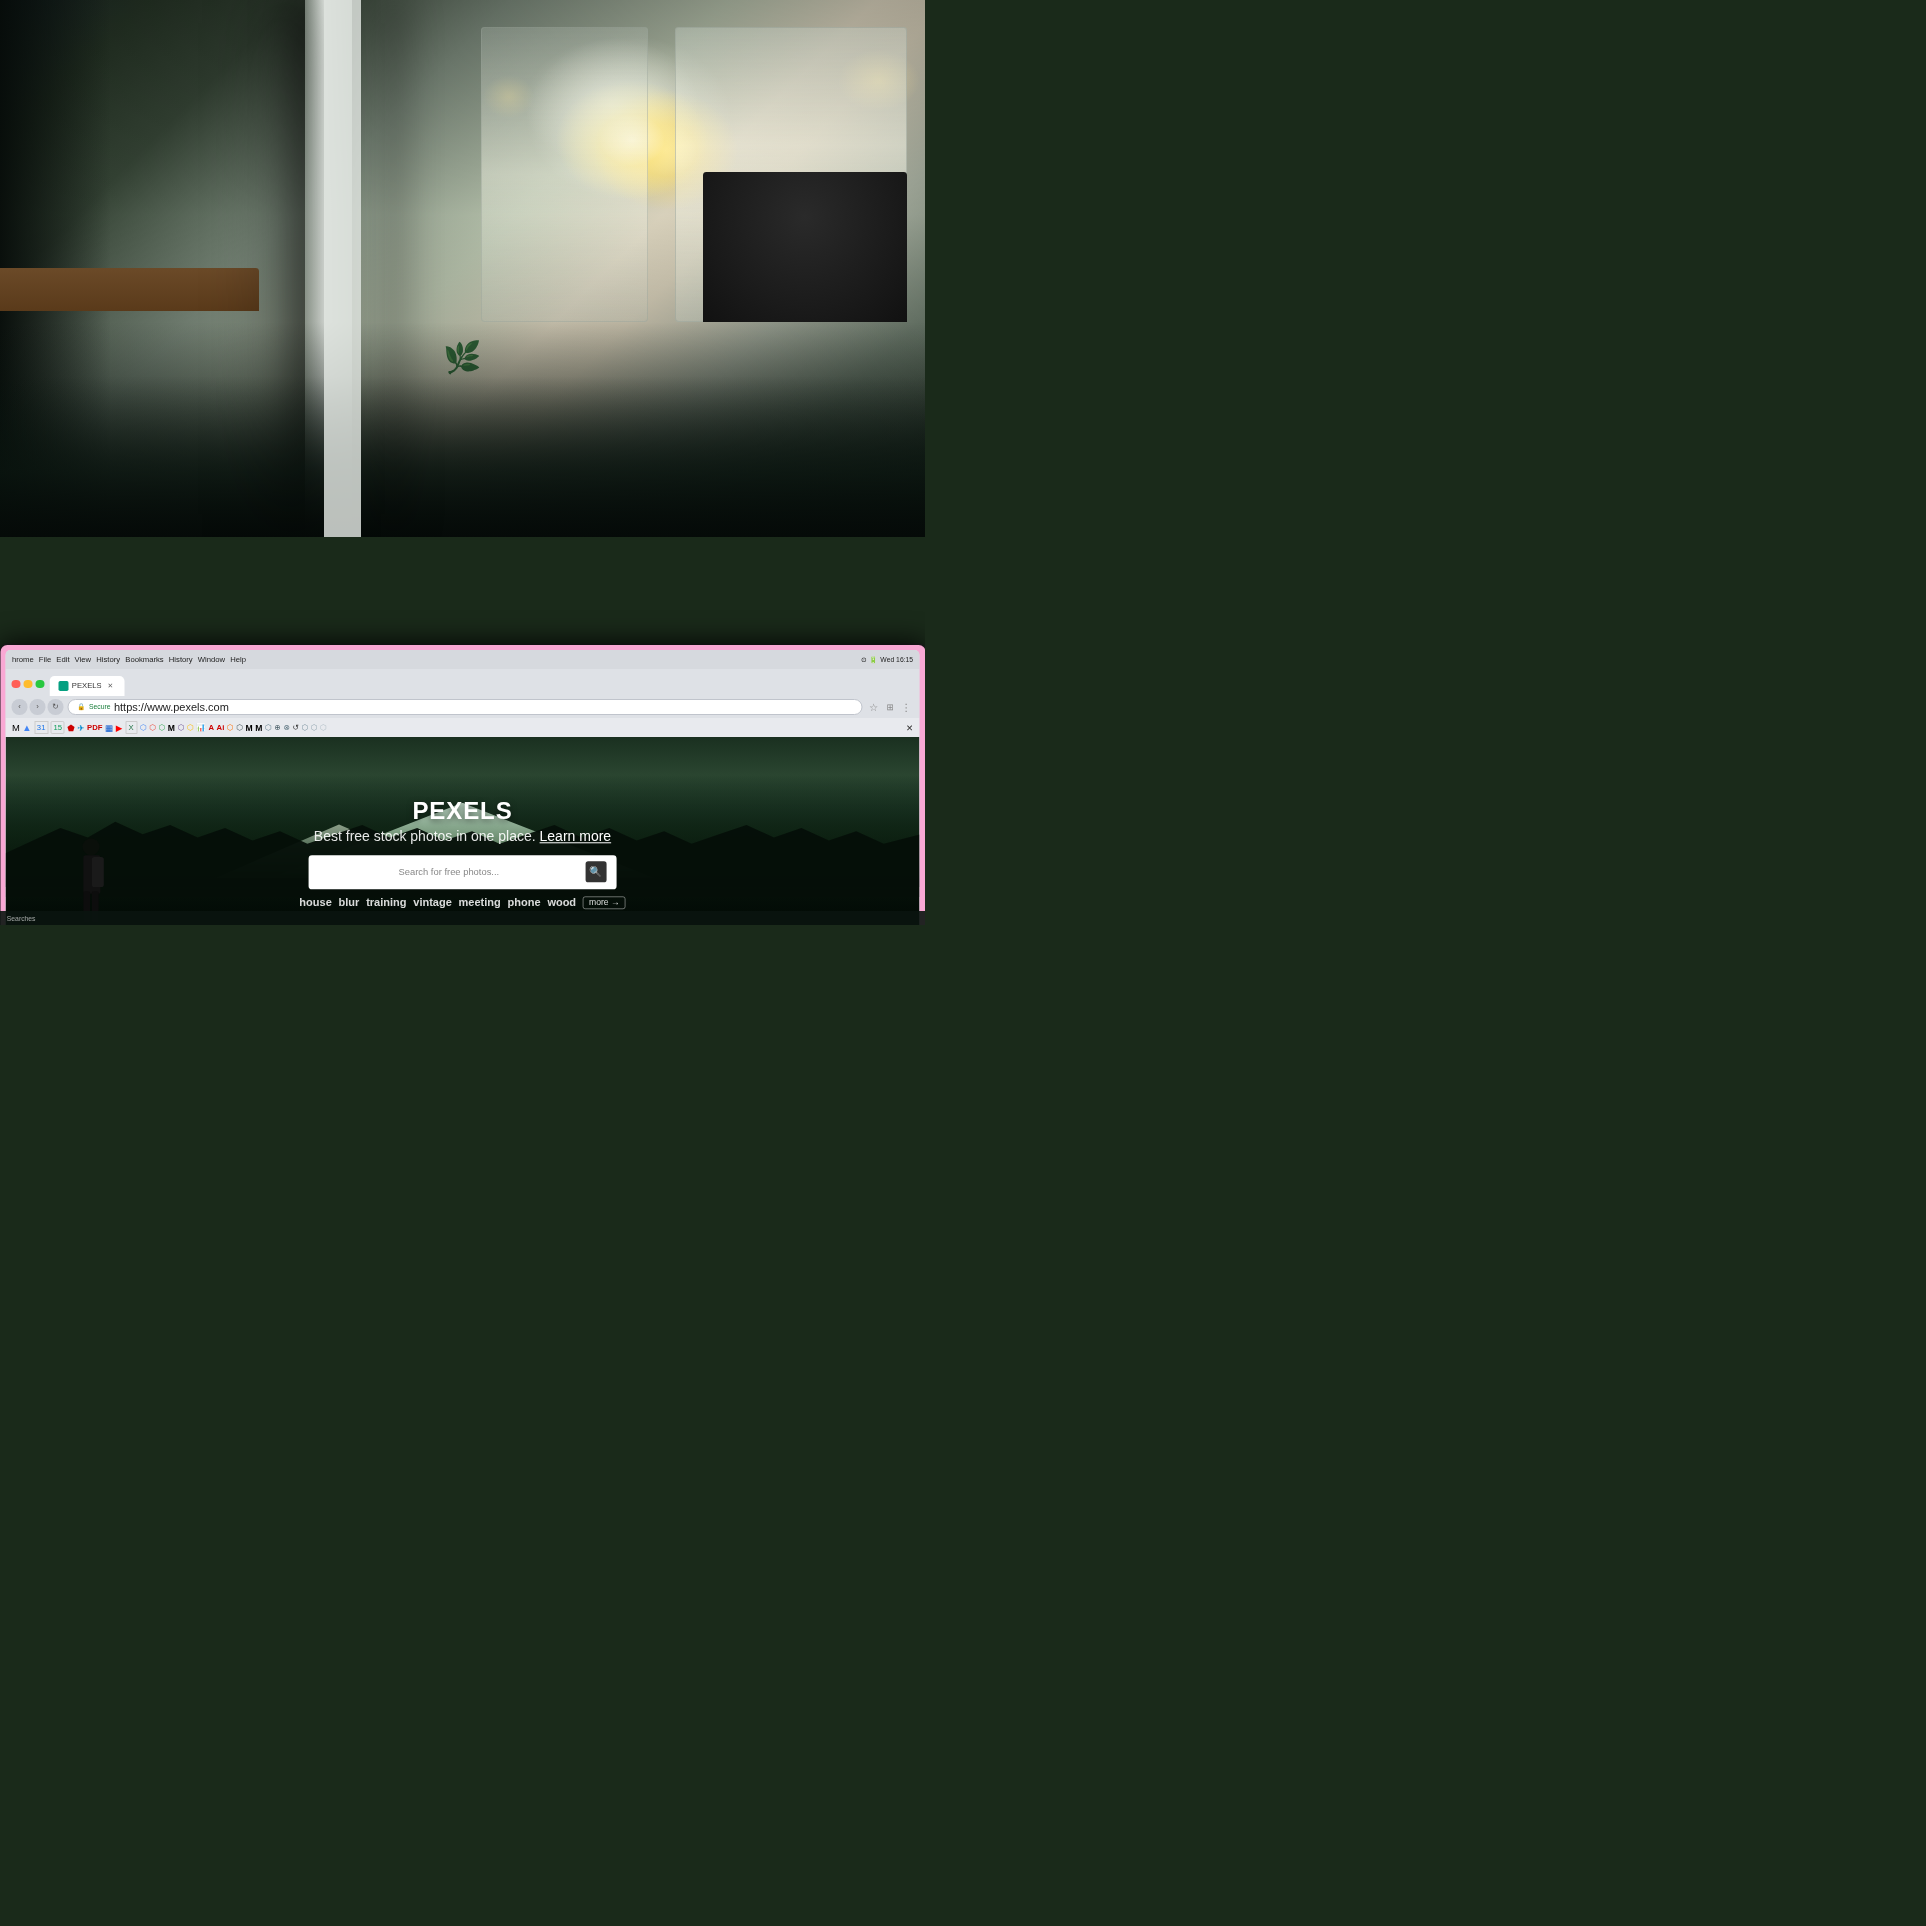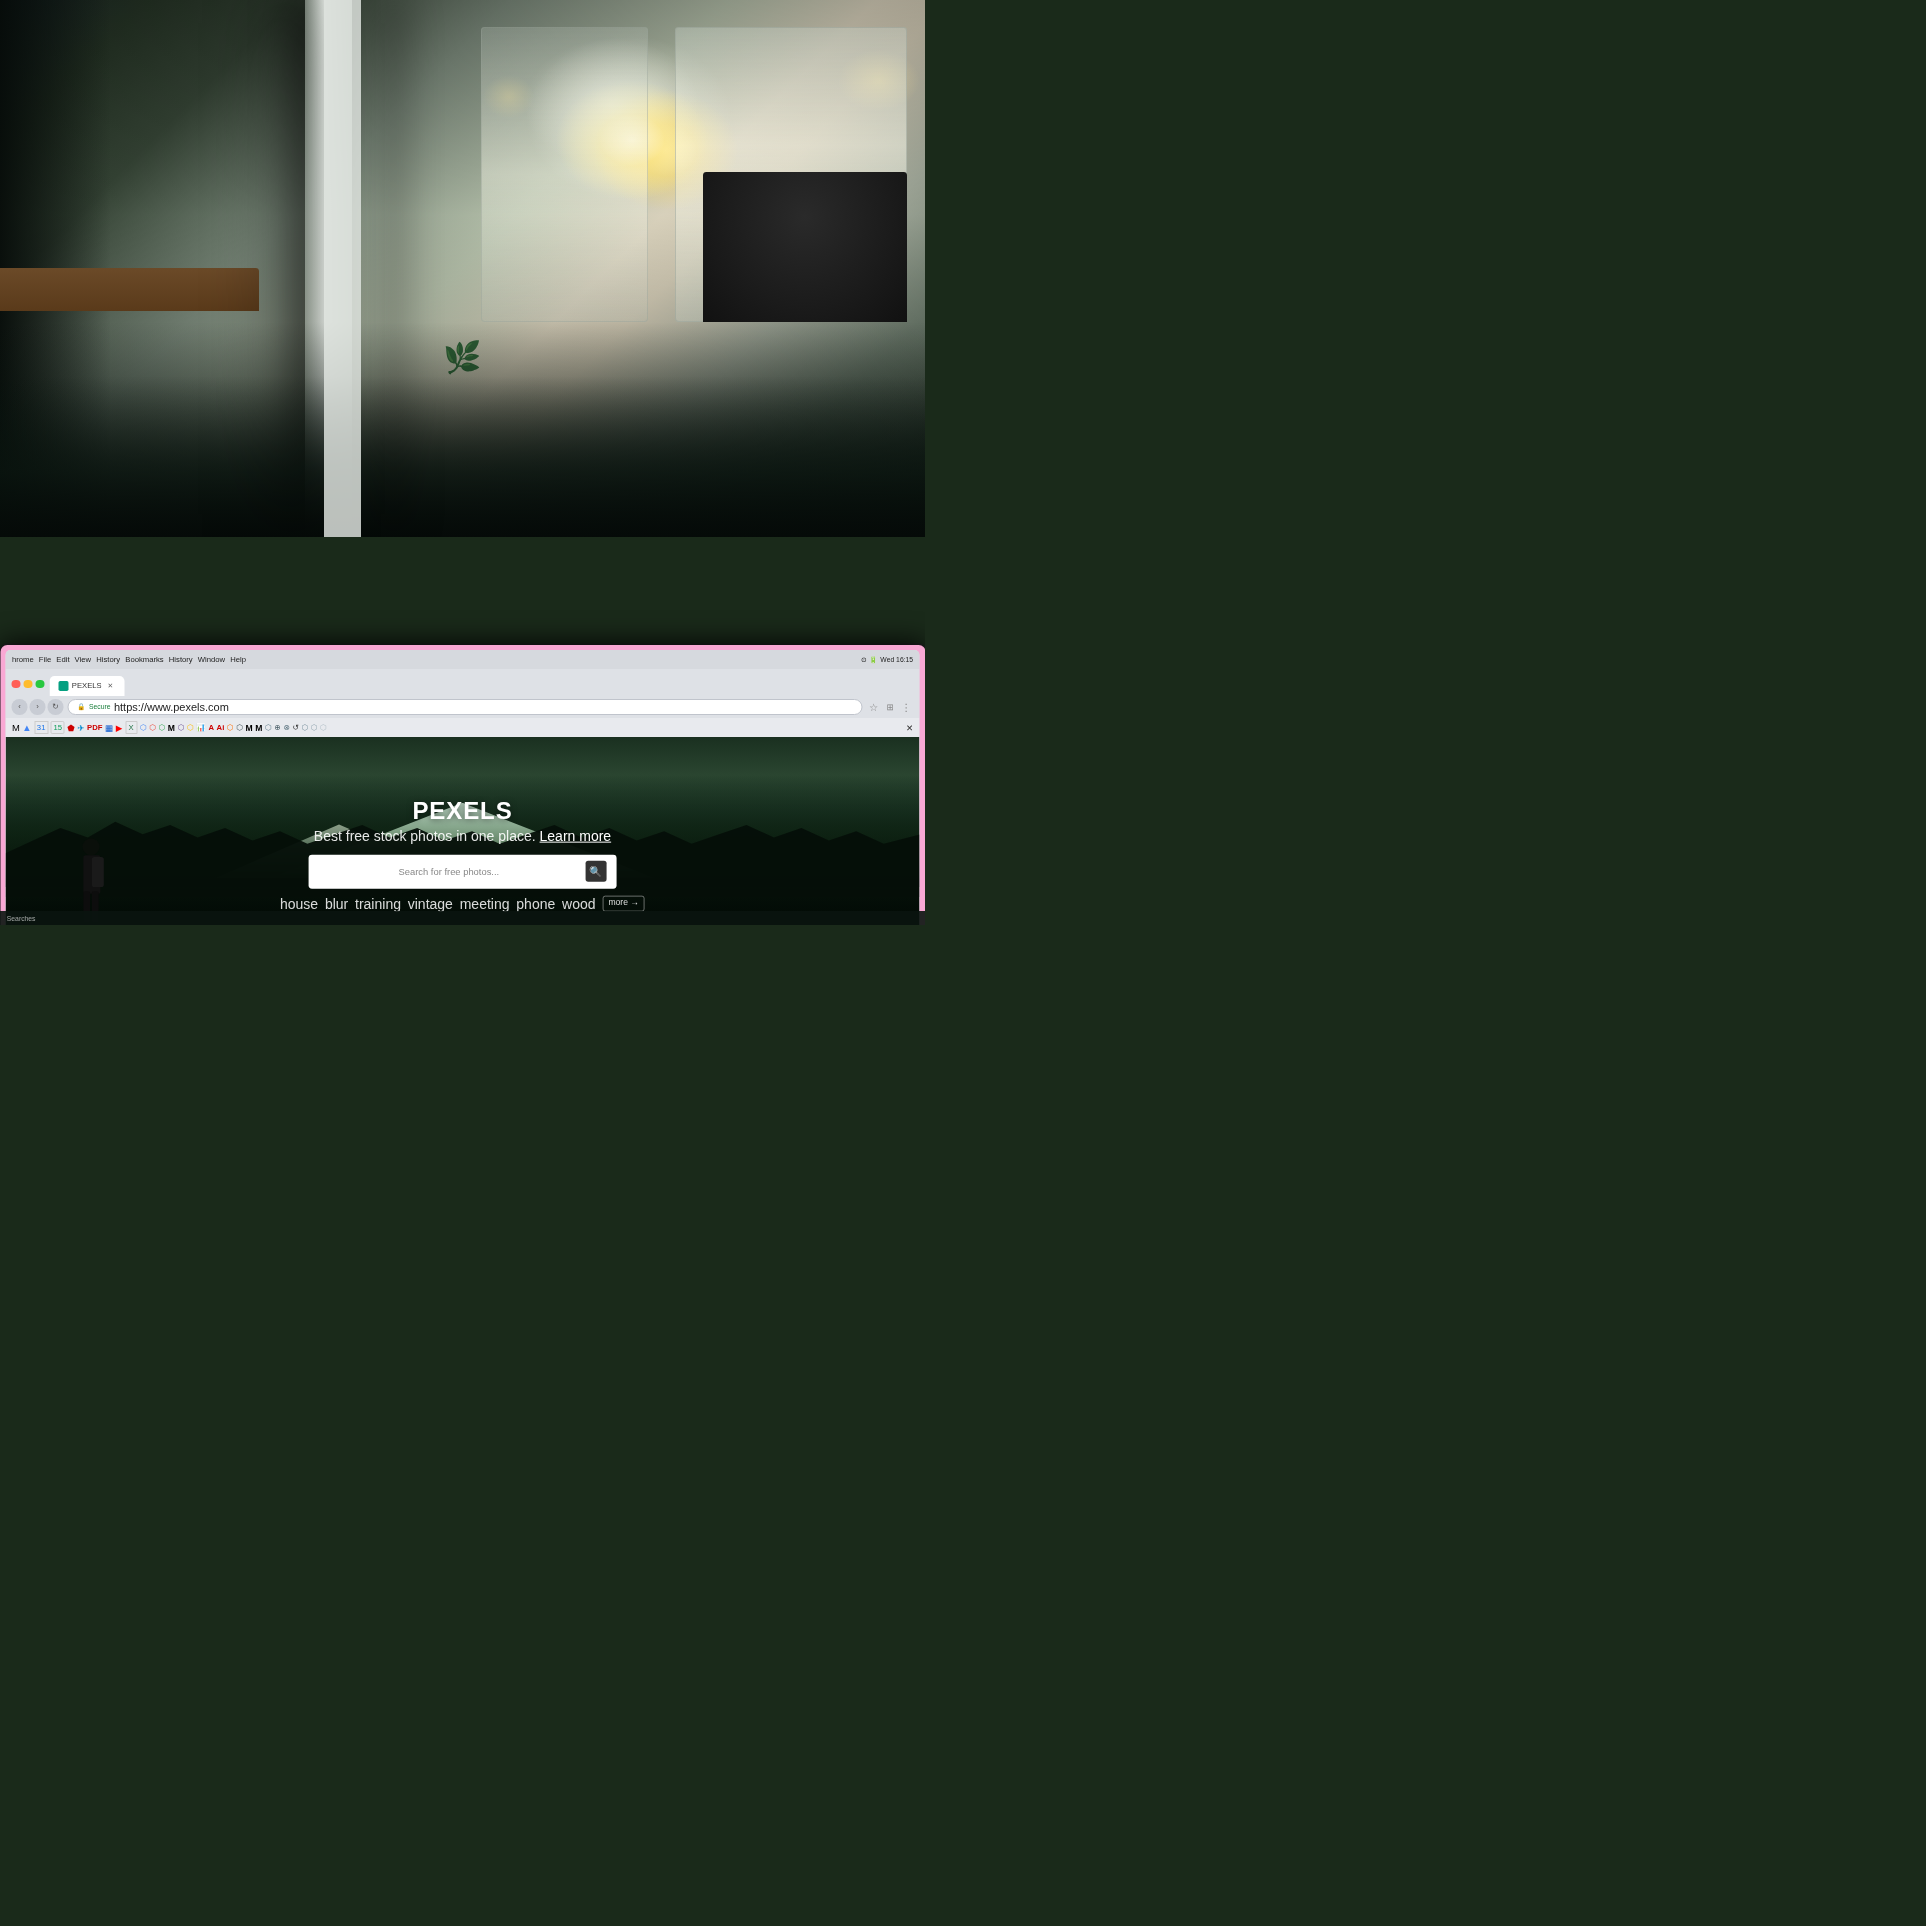--- a/index.html
+++ b/index.html
@@ -390,24 +390,25 @@
     }
 
     .search-tags {
       display: flex;
       gap: 6.8px;
       justify-content: center;
       flex-wrap: wrap;
     }
 
     .search-tag {
-      font-size: 14px;
+      font-size: 11px;
       color: rgba(255,255,255,0.85);
       cursor: pointer;
       text-decoration: none;
+      font-weight: bold;
     }
 
     .search-tag-more {
       font-size: 8.6px;
       color: rgba(255,255,255,0.85);
       cursor: pointer;
       border: 0.9px solid rgba(255,255,255,0.4);
       padding: 0.9px 5.1px;
       border-radius: 2.6px;
     }

